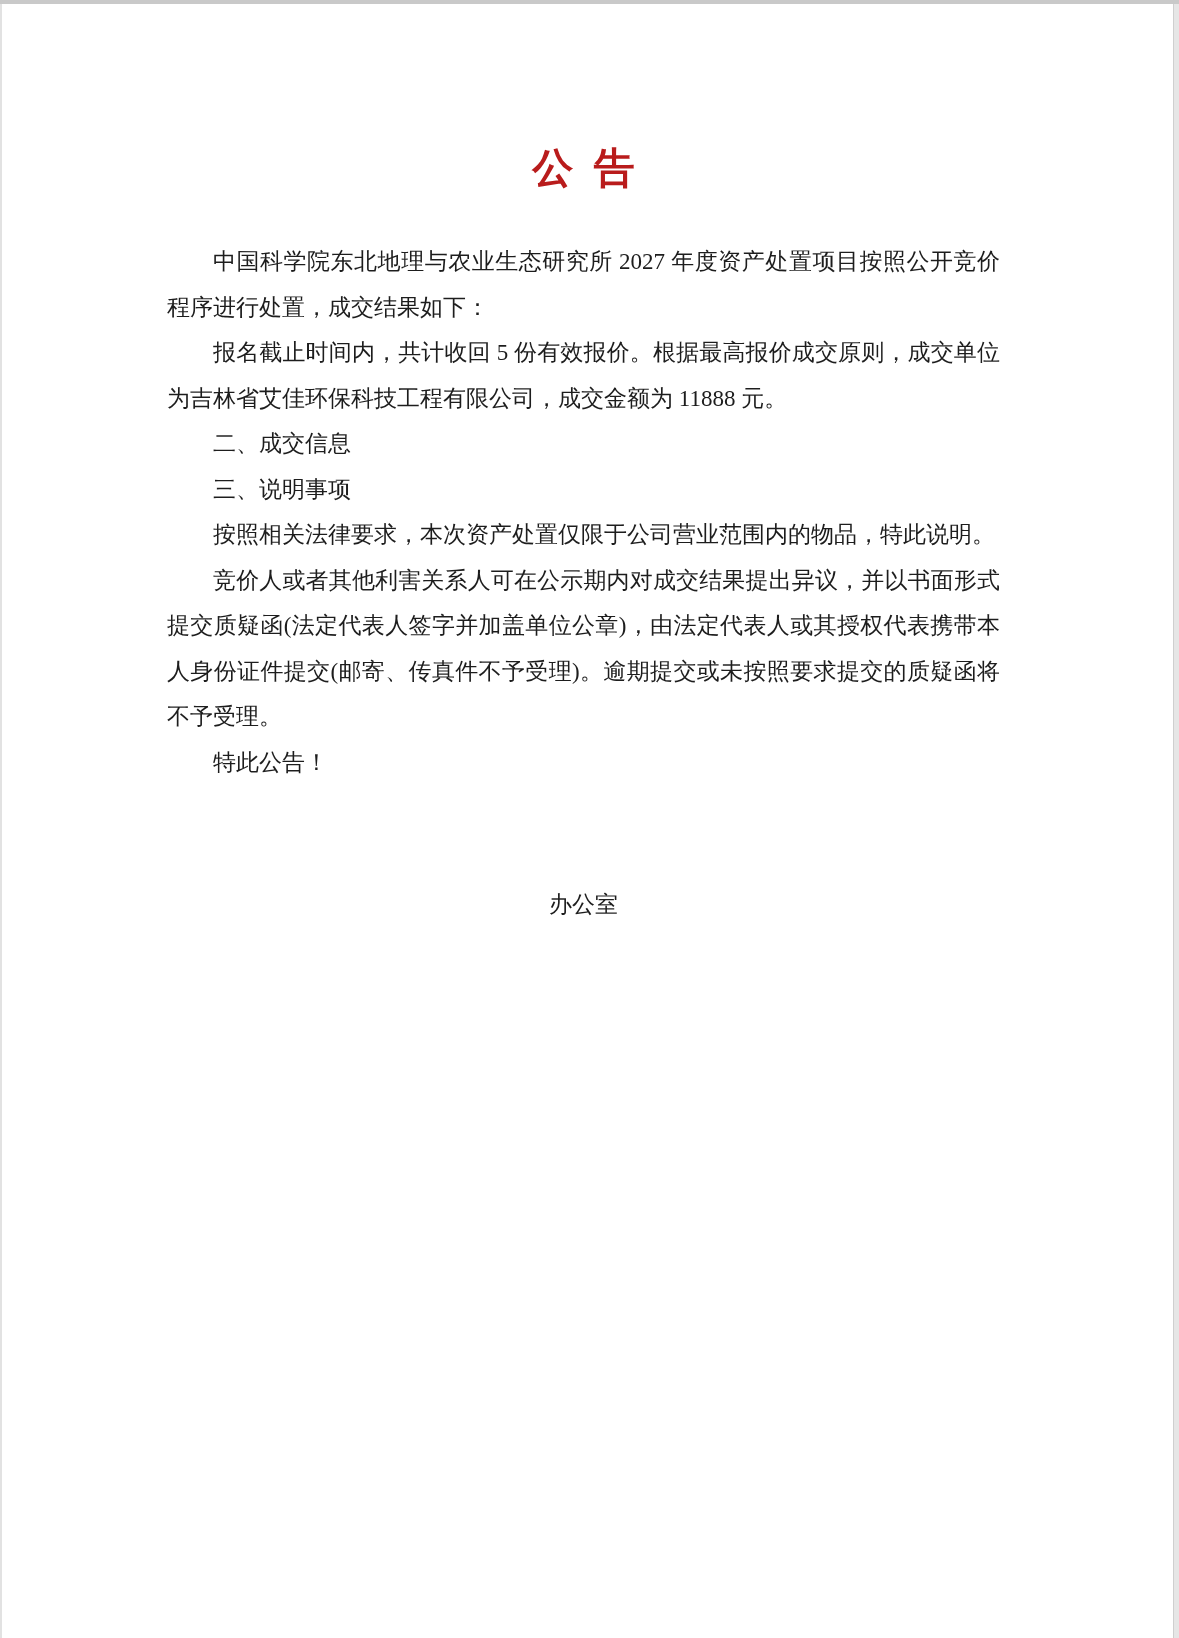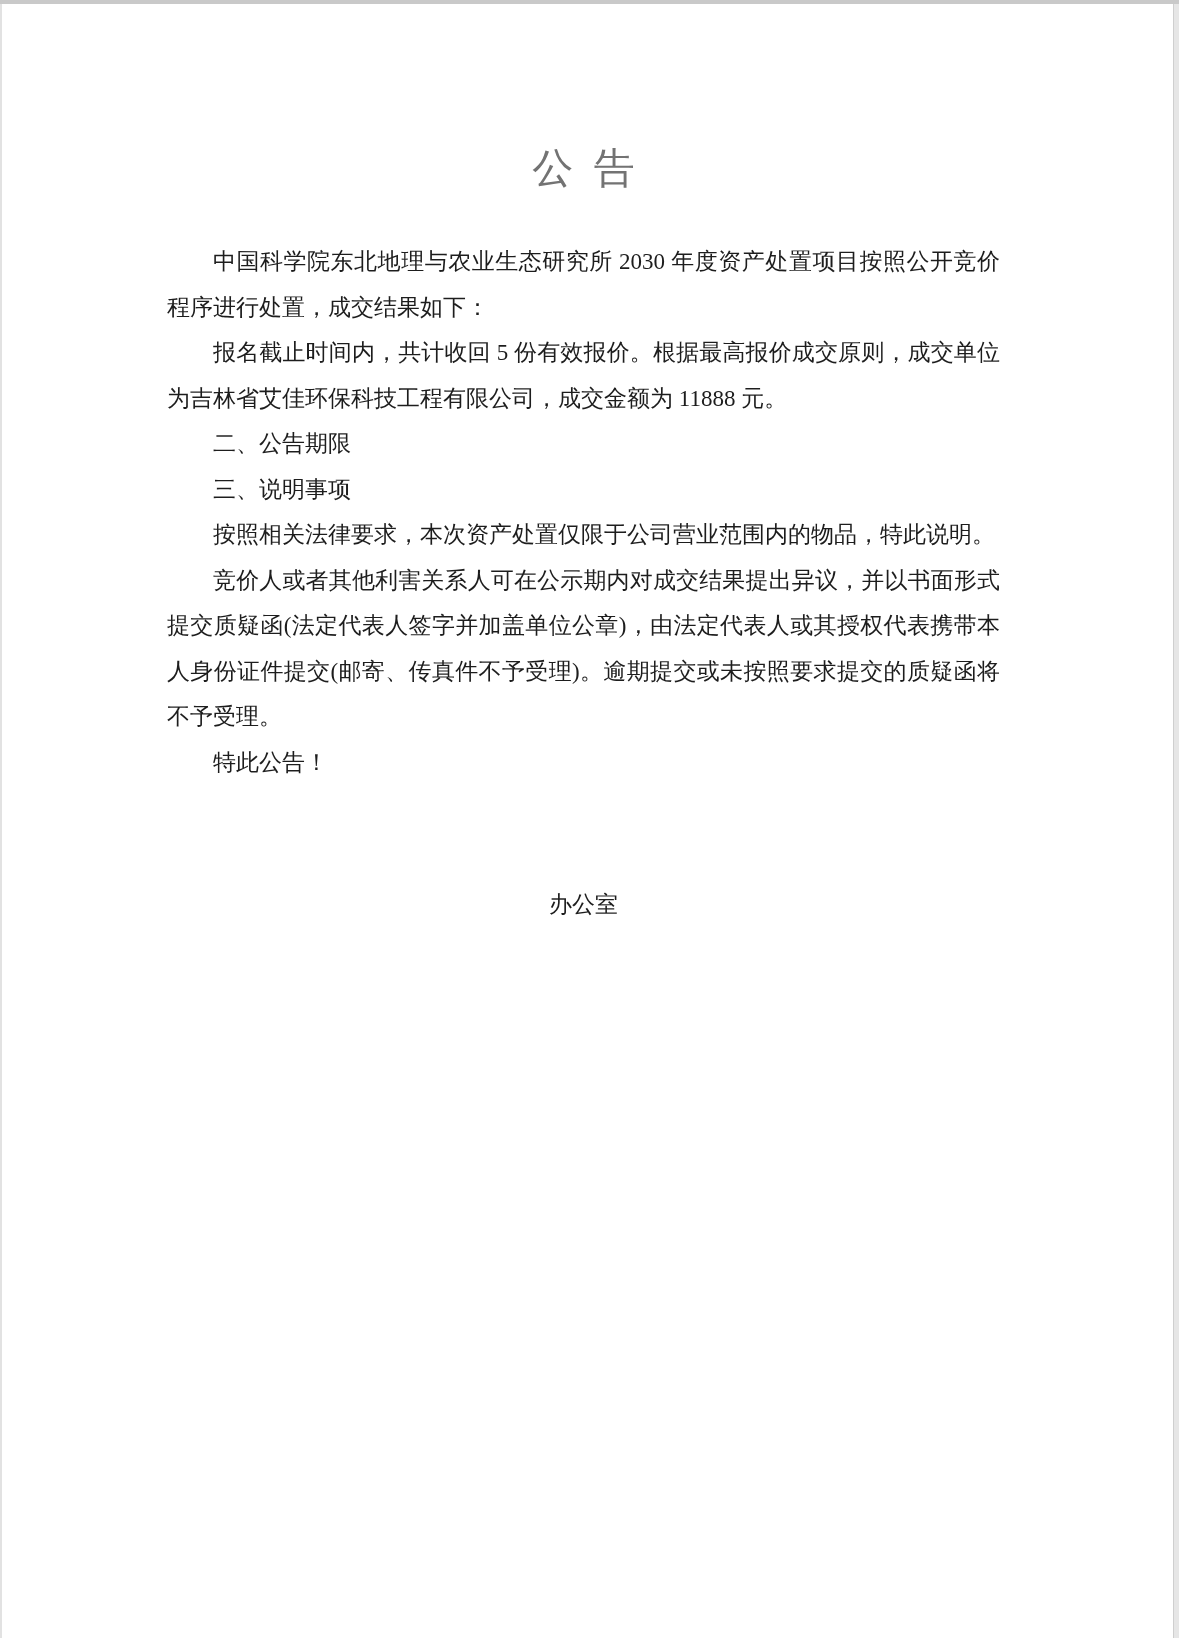--- a/index.html
+++ b/index.html
@@ -46,25 +46,25 @@
     top: 140px;   
     width: 833px;
     color: #1d1d1d;
     font-size: 23px;
     line-height: 45.5px;
     text-align: justify;
   }
   .title {
     margin: 0 0 47px 0;
     font-size: 41px;
-    font-weight: 400;
+    font-weight: 700;
     line-height: 48px;
     text-align: center;
     white-space: pre;
-    color: #737373;
+    color: #b91c1c;
   }
   .para {
     margin: 0;
     text-indent: 2em;
   }
   .sign-block {
     margin-top: 97px;
   }
   .sign-line {
     margin: 0;
@@ -78,26 +78,26 @@
 <div class="viewport">
   <div class="edge-top"></div>
   <div class="edge-left"></div>
   <div class="edge-right"></div>
 
   <div class="page">
     <div class="doc">
 
       <h1 class="title">公  告</h1>
 
-      <p class="para">中国科学院东北地理与农业生态研究所 2030 年度资产处置项目按照公开竞价程序进行处置，成交结果如下：</p>
+      <p class="para">中国科学院东北地理与农业生态研究所 2027 年度资产处置项目按照公开竞价程序进行处置，成交结果如下：</p>
 
 
       <p class="para">报名截止时间内，共计收回 5 份有效报价。根据最高报价成交原则，成交单位为吉林省艾佳环保科技工程有限公司，成交金额为 11888 元。</p>
 
-      <p class="para">二、公告期限</p>
+      <p class="para">二、成交信息</p>
 
 
       <p class="para">三、说明事项</p>
 
       <p class="para">按照相关法律要求，本次资产处置仅限于公司营业范围内的物品，特此说明。</p>
 
       <p class="para">竞价人或者其他利害关系人可在公示期内对成交结果提出异议，并以书面形式提交质疑函(法定代表人签字并加盖单位公章)，由法定代表人或其授权代表携带本人身份证件提交(邮寄、传真件不予受理)。逾期提交或未按照要求提交的质疑函将不予受理。</p>
 
       <p class="para">特此公告！</p>
 

